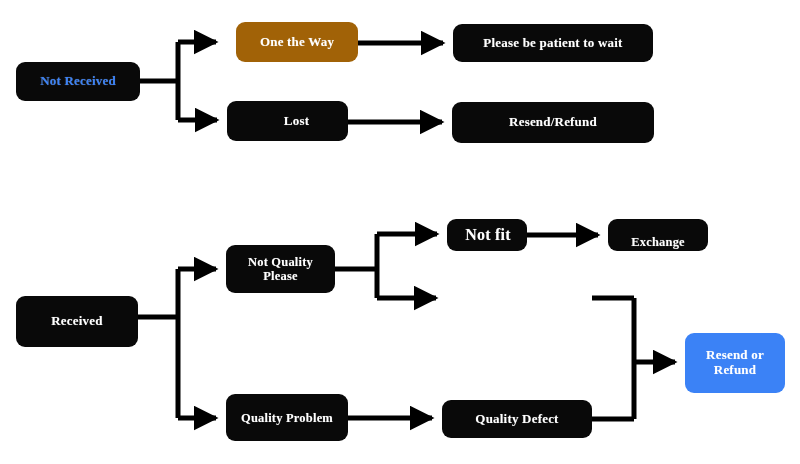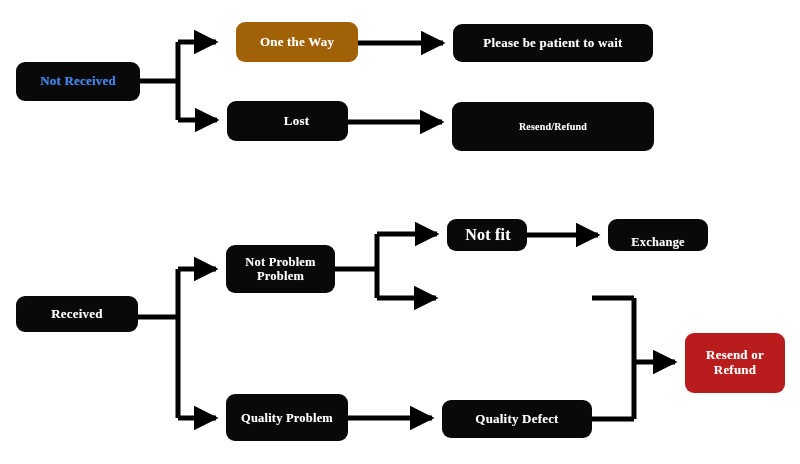--- a/index.html
+++ b/index.html
@@ -97,46 +97,46 @@
   </div>
 
   <div class="node" style="left: 227px; top: 101px; width: 121px; height: 40px; font-size: 13px; background: rgb(9, 9, 9); color: rgb(255, 255, 255); padding-left: 24px;">
     <span>Lost</span>
   </div>
 
   <div class="node" style="left: 453px; top: 24px; width: 200px; height: 38px; font-size: 13px; background: rgb(9, 9, 9); color: rgb(255, 255, 255);">
     <span>Please be patient to wait</span>
   </div>
 
-  <div class="node" style="left: 452px; top: 102px; width: 202px; height: 49px; font-size: 10px; background: rgb(9, 9, 9); color: rgb(255, 255, 255);">
+  <div class="node" style="left: 452px; top: 102px; width: 202px; height: 41px; font-size: 13px; background: rgb(9, 9, 9); color: rgb(255, 255, 255);">
     <span>Resend/Refund</span>
   </div>
 
-  <div class="node" style="left: 16px; top: 296px; width: 122px; height: 36px; font-size: 13px; background: rgb(9, 9, 9); color: rgb(255, 255, 255);">
+  <div class="node" style="left: 16px; top: 296px; width: 122px; height: 51px; font-size: 13px; background: rgb(9, 9, 9); color: rgb(255, 255, 255);">
     <span>Received</span>
   </div>
 
   <div class="node" style="left: 226px; top: 245px; width: 109px; height: 48px; font-size: 12.5px; background: rgb(9, 9, 9); color: rgb(255, 255, 255);">
-    <span>Not Problem Problem</span>
+    <span>Not Quality Please</span>
   </div>
 
   <div class="node" style="left: 226px; top: 394px; width: 122px; height: 47px; font-size: 12.5px; background: rgb(9, 9, 9); color: rgb(255, 255, 255);">
     <span>Quality Problem</span>
   </div>
 
   <div class="node" style="left: 447px; top: 219px; width: 80px; height: 32px; font-size: 16px; background: rgb(9, 9, 9); color: rgb(255, 255, 255); padding-left: 8px;">
     <span>Not fit</span>
   </div>
 
   <div class="node" style="left: 608px; top: 219px; width: 100px; height: 32px; font-size: 12.5px; background: rgb(9, 9, 9); color: rgb(255, 255, 255); align-items: flex-end;">
     <span>Exchange</span>
   </div>
 
 
   <div class="node" style="left: 442px; top: 400px; width: 150px; height: 38px; font-size: 13px; background: rgb(9, 9, 9); color: rgb(255, 255, 255);">
     <span>Quality Defect</span>
   </div>
 
-  <div class="node" style="left: 685px; top: 333px; width: 100px; height: 60px; font-size: 13px; background: #b91c1c; color: rgb(255, 255, 255);">
+  <div class="node" style="left: 685px; top: 333px; width: 100px; height: 60px; font-size: 13px; background: #3b82f6; color: rgb(255, 255, 255);">
     <span>Resend or Refund</span>
   </div>
 
 </div>
 
 </body></html>

